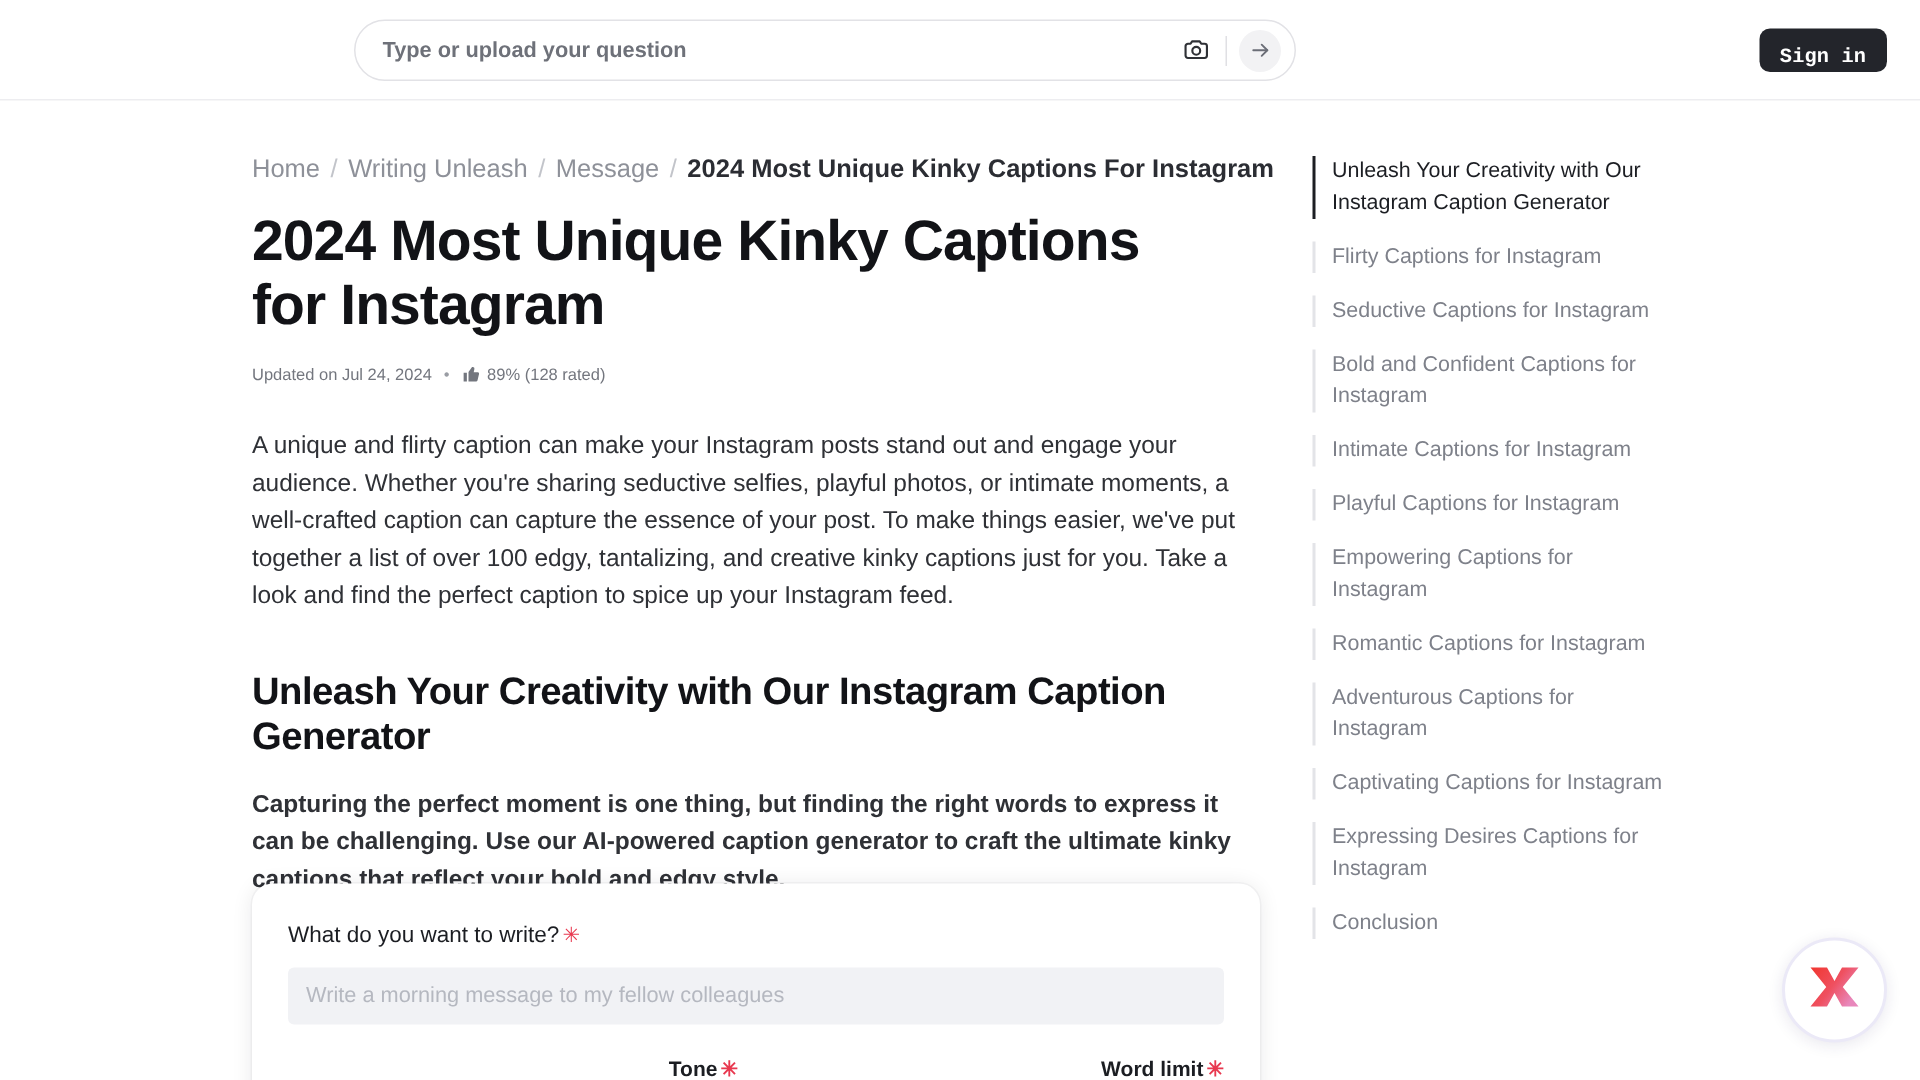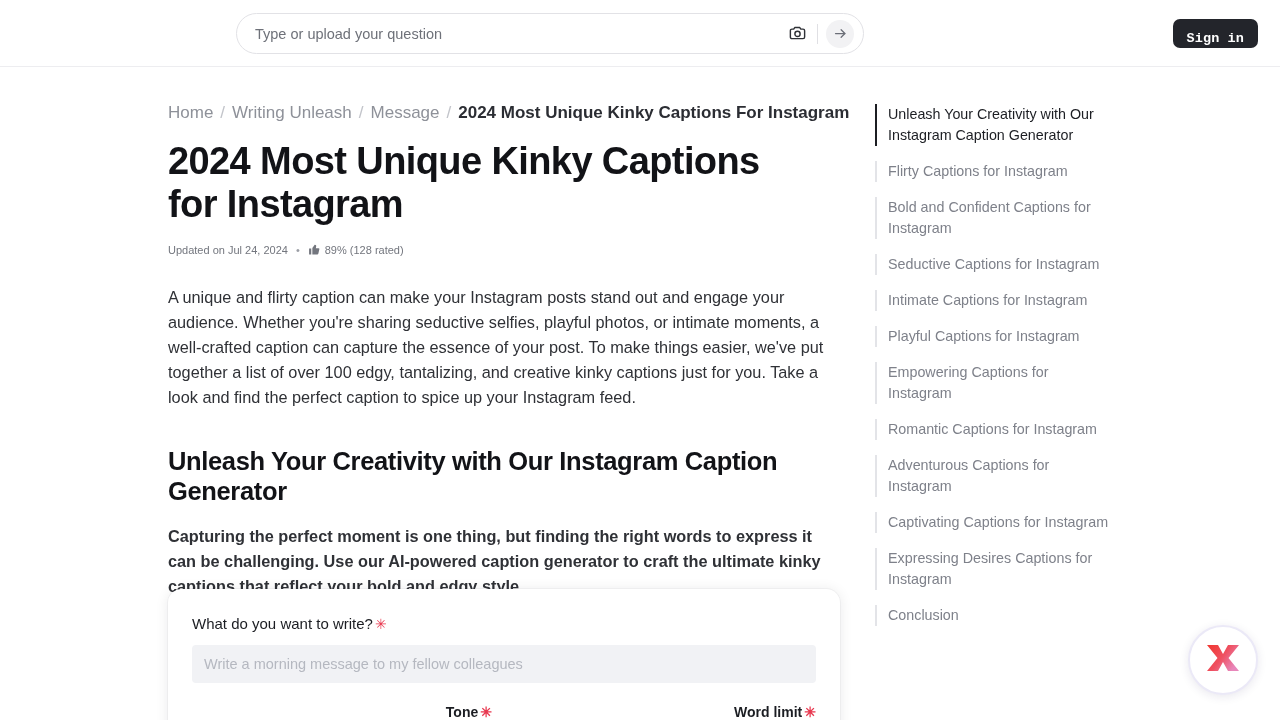--- a/index.html
+++ b/index.html
@@ -28,20 +28,21 @@
     display: flex; align-items: center;
     padding: 0 9px 0 18px;
   }
   .search-input {
     flex: 1;
     border: none; outline: none;
     font-family: "Liberation Sans", sans-serif;
     font-size: 14.5px;
     color: #0369a1;
     background: transparent;
+    font-weight: bold;
   }
   .search-input::placeholder { color: #6e7179; }
   .cam-btn {
     width: 22px; height: 22px;
     display: flex; align-items: center; justify-content: center;
     cursor: pointer; margin-right: 9px;
   }
   .vdiv { width: 1px; height: 20px; background: #e0e0e4; margin-right: 8px; }
   .go-btn {
     width: 28px; height: 28px; border-radius: 50%;
@@ -249,22 +250,22 @@
         <div class="sub-label">
           <span>Word limit</span><span class="req">✳</span>
         </div>
       </div>
     </div>
   </div>
 
   <nav class="toc">
     <a class="toc-item active">Unleash Your Creativity with Our Instagram Caption Generator</a>
     <a class="toc-item">Flirty Captions for Instagram</a>
+    <a class="toc-item">Seductive Captions for Instagram</a>
     <a class="toc-item">Bold and Confident Captions for Instagram</a>
-    <a class="toc-item">Seductive Captions for Instagram</a>
     <a class="toc-item">Intimate Captions for Instagram</a>
     <a class="toc-item">Playful Captions for Instagram</a>
     <a class="toc-item">Empowering Captions for Instagram</a>
     <a class="toc-item">Romantic Captions for Instagram</a>
     <a class="toc-item">Adventurous Captions for Instagram</a>
     <a class="toc-item">Captivating Captions for Instagram</a>
     <a class="toc-item">Expressing Desires Captions for Instagram</a>
     <a class="toc-item">Conclusion</a>
   </nav>
 </div>

